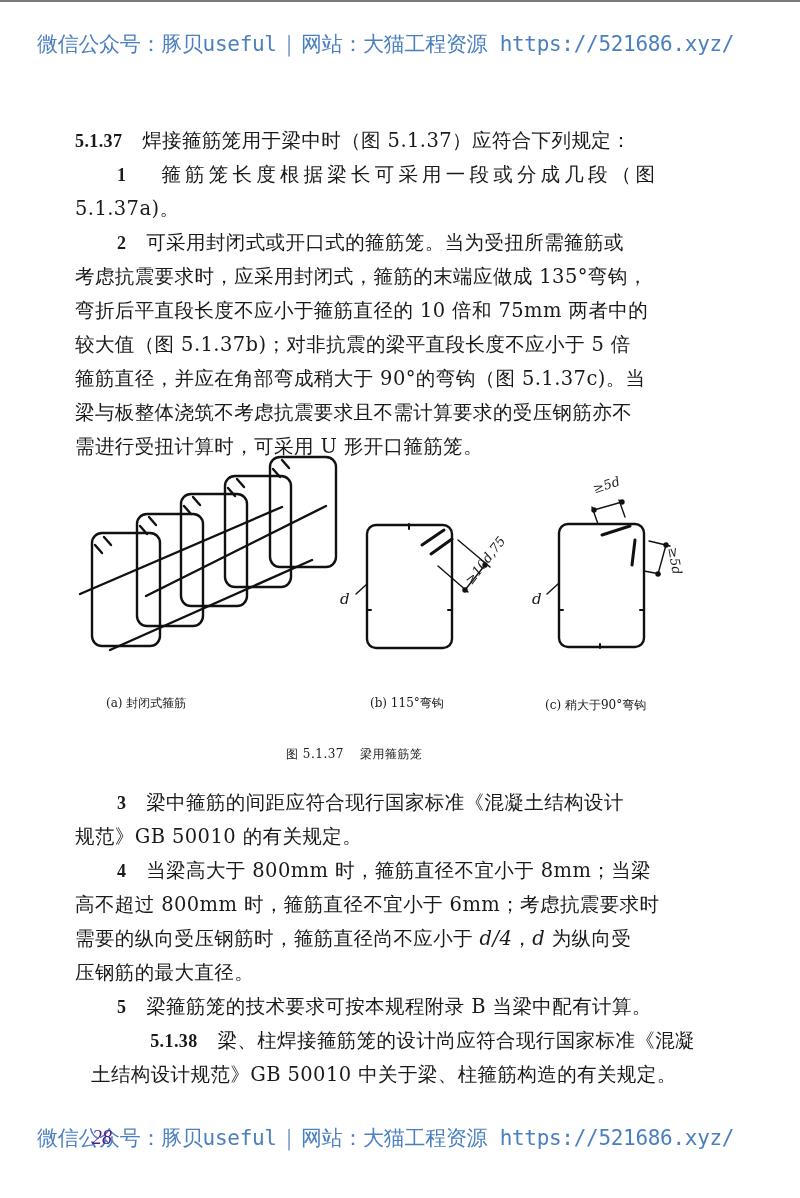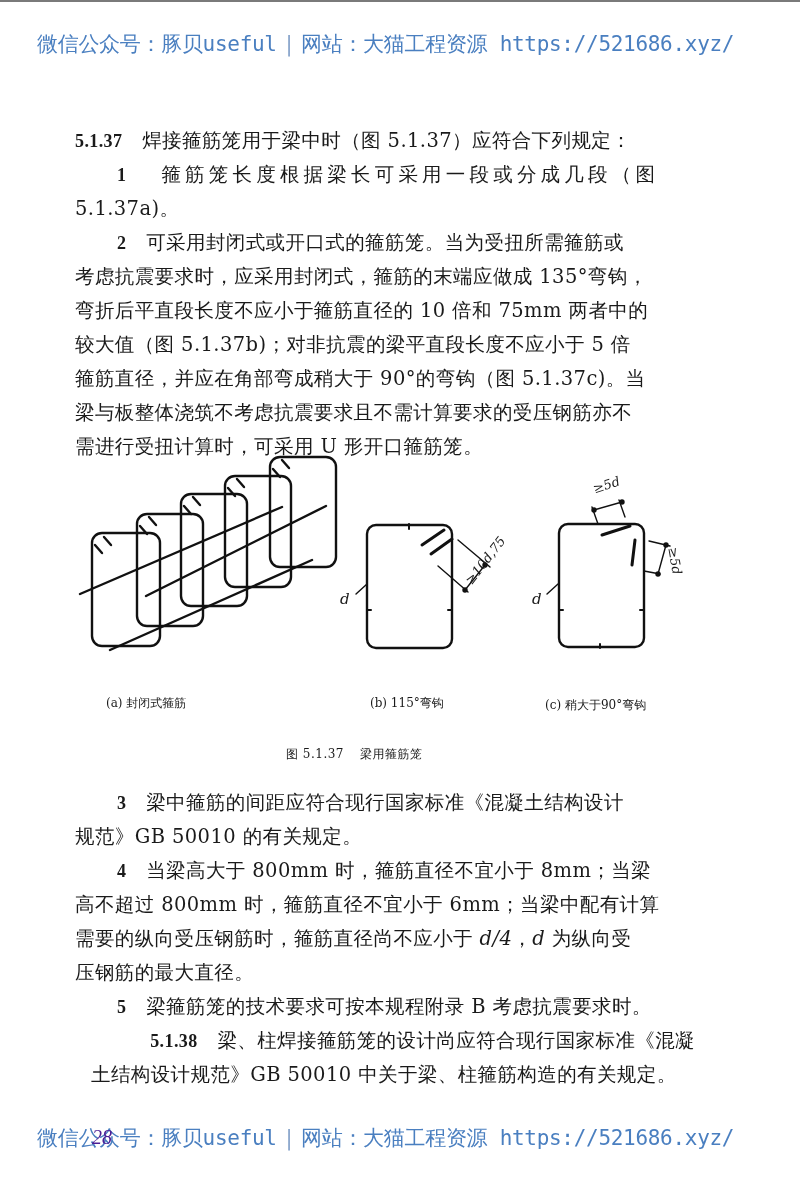--- a/index.html
+++ b/index.html
@@ -135,28 +135,28 @@
 </div>
 
 <div class="line indent" style="top:786px;">
   <span class="bold-num">3</span>&nbsp;&nbsp;&nbsp;<span>梁中箍筋的间距应符合现行国家标准《混凝土结构设计</span>
 </div>
 <div class="line" style="top:820px;">规范》GB 50010 的有关规定。</div>
 
 <div class="line indent" style="top:854px;">
   <span class="bold-num">4</span>&nbsp;&nbsp;&nbsp;<span>当梁高大于 800mm 时，箍筋直径不宜小于 8mm；当梁</span>
 </div>
-<div class="line" style="top:888px;">高不超过 800mm 时，箍筋直径不宜小于 6mm；当梁中配有计算</div>
+<div class="line" style="top:888px;">高不超过 800mm 时，箍筋直径不宜小于 6mm；考虑抗震要求时</div>
 <div class="line" style="top:922px;">
   <span>需要的纵向受压钢筋时，箍筋直径尚不应小于 </span><span class="it">d/4</span><span>，</span><span class="it">d</span><span> 为纵向受</span>
 </div>
 <div class="line" style="top:956px;">压钢筋的最大直径。</div>
 
 <div class="line indent" style="top:990px;">
-  <span class="bold-num">5</span>&nbsp;&nbsp;&nbsp;<span>梁箍筋笼的技术要求可按本规程附录 B 考虑抗震要求时。</span>
+  <span class="bold-num">5</span>&nbsp;&nbsp;&nbsp;<span>梁箍筋笼的技术要求可按本规程附录 B 当梁中配有计算。</span>
 </div>
 
 <div class="line" style="top:1024px;text-align:right;">
   <span class="bold-num">5.1.38</span>&nbsp;&nbsp;&nbsp;<span>梁、柱焊接箍筋笼的设计尚应符合现行国家标准《混凝</span>
 </div>
 <div class="line" style="top:1058px;margin-left:16px;">土结构设计规范》GB 50010 中关于梁、柱箍筋构造的有关规定。</div>
 
 <div class="watermark wm-bottom">
   <span>微信公众号：豚贝useful</span><span class="wm-sep">|</span><span>网站：大猫工程资源 https://521686.xyz/</span>
 </div>

